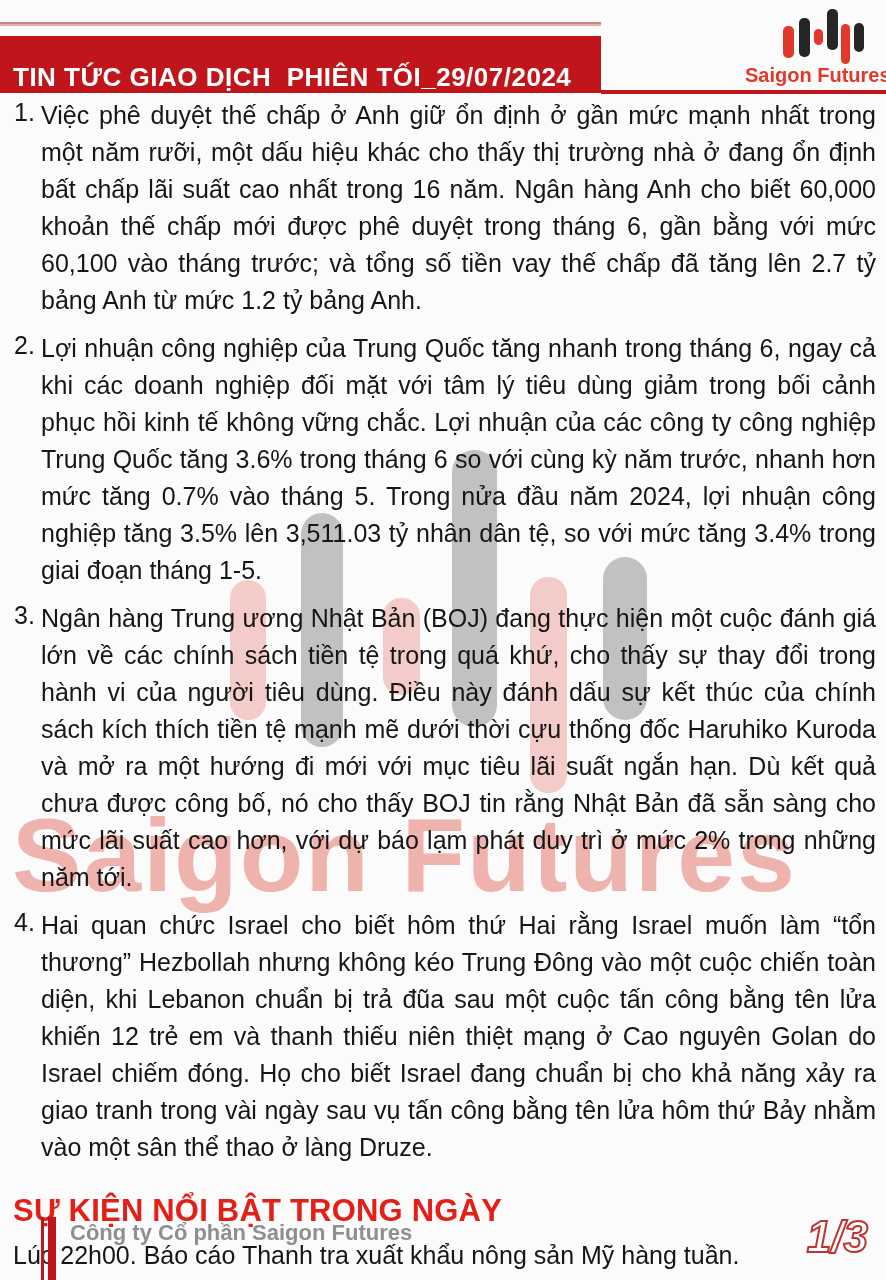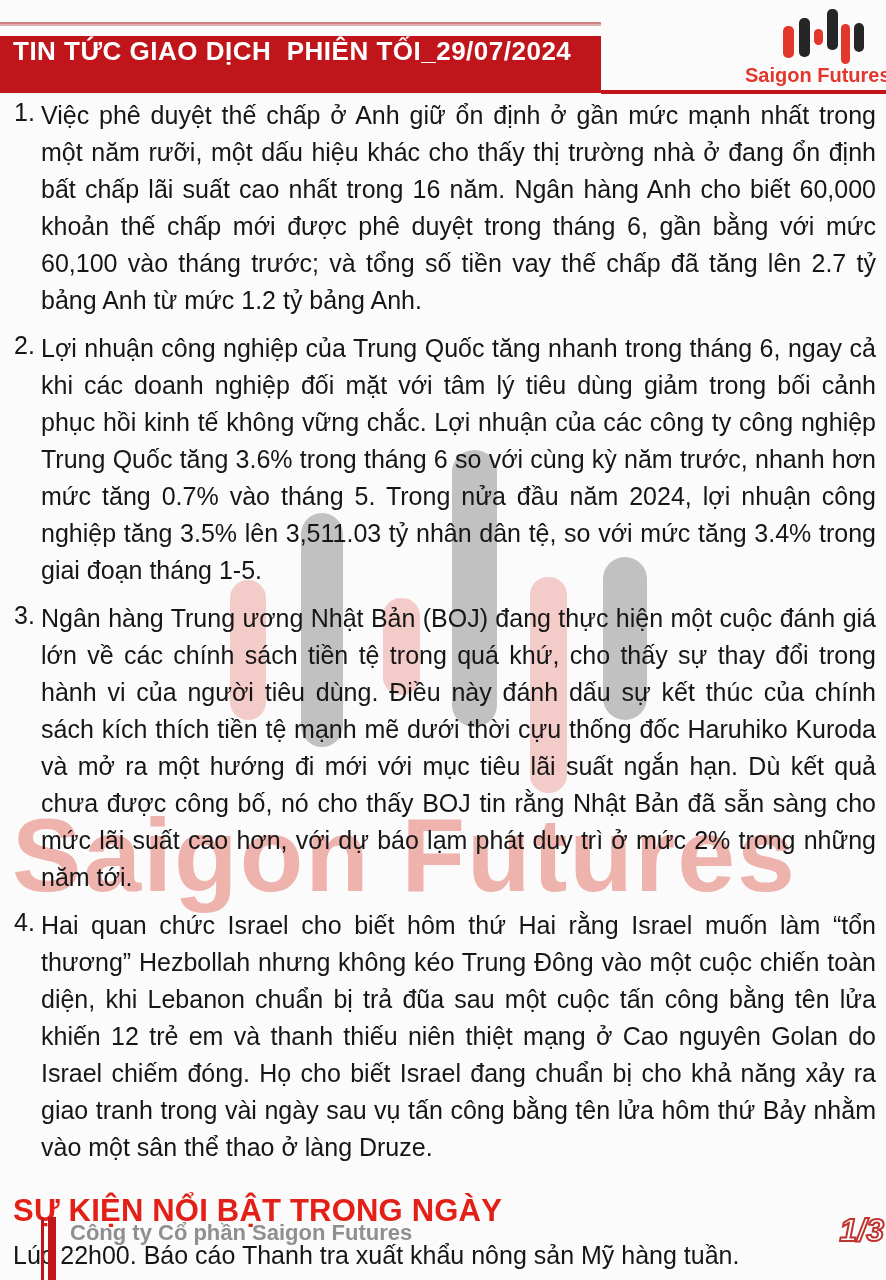--- a/index.html
+++ b/index.html
@@ -44,21 +44,21 @@
     position: absolute; left: 0; top: 22px;
     width: 601px; height: 4px;
     background: #9c1c1f;
     border-top: 2px solid #d1817f;
     border-bottom: 2px solid #ddb0ad;
   }
   .banner {
     position: absolute; left: 0; top: 36px;
     width: 601px; height: 57px;
     background: #c0151a;
-    display: flex; align-items: flex-start;
+    display: flex; align-items: flex-end;
     padding-left: 13px;
   }
   .banner-title {
     color: #ffffff;
     font-size: 26px;
     font-weight: bold;
     white-space: pre-wrap;
     letter-spacing: 0.5px;
   }
   .banner-underline {
@@ -130,22 +130,22 @@
   .footer-company {
     position: absolute; left: 48px; top: 10px;
     color: #8f8f8f; font-size: 22px; font-weight: bold;
   }
   .footer-doc {
     position: absolute; left: 48px; top: 41px;
     color: #b51f22; font-size: 24px; font-weight: bold;
     letter-spacing: 0.5px;
   }
   .page-number {
-    position: absolute; right: 24px; top: 2px;
-    font-size: 32px; font-weight: bold; font-style: italic;
+    position: absolute; right: 40px; top: 2px;
+    font-size: 44px; font-weight: bold; font-style: italic;
     color: #ffffff;
     -webkit-text-stroke: 2px #bf3330;
     text-shadow: 0 0 1px #bf3330;
   }
 </style>
 </head>
 <body>
 
 <div class="page">
 

